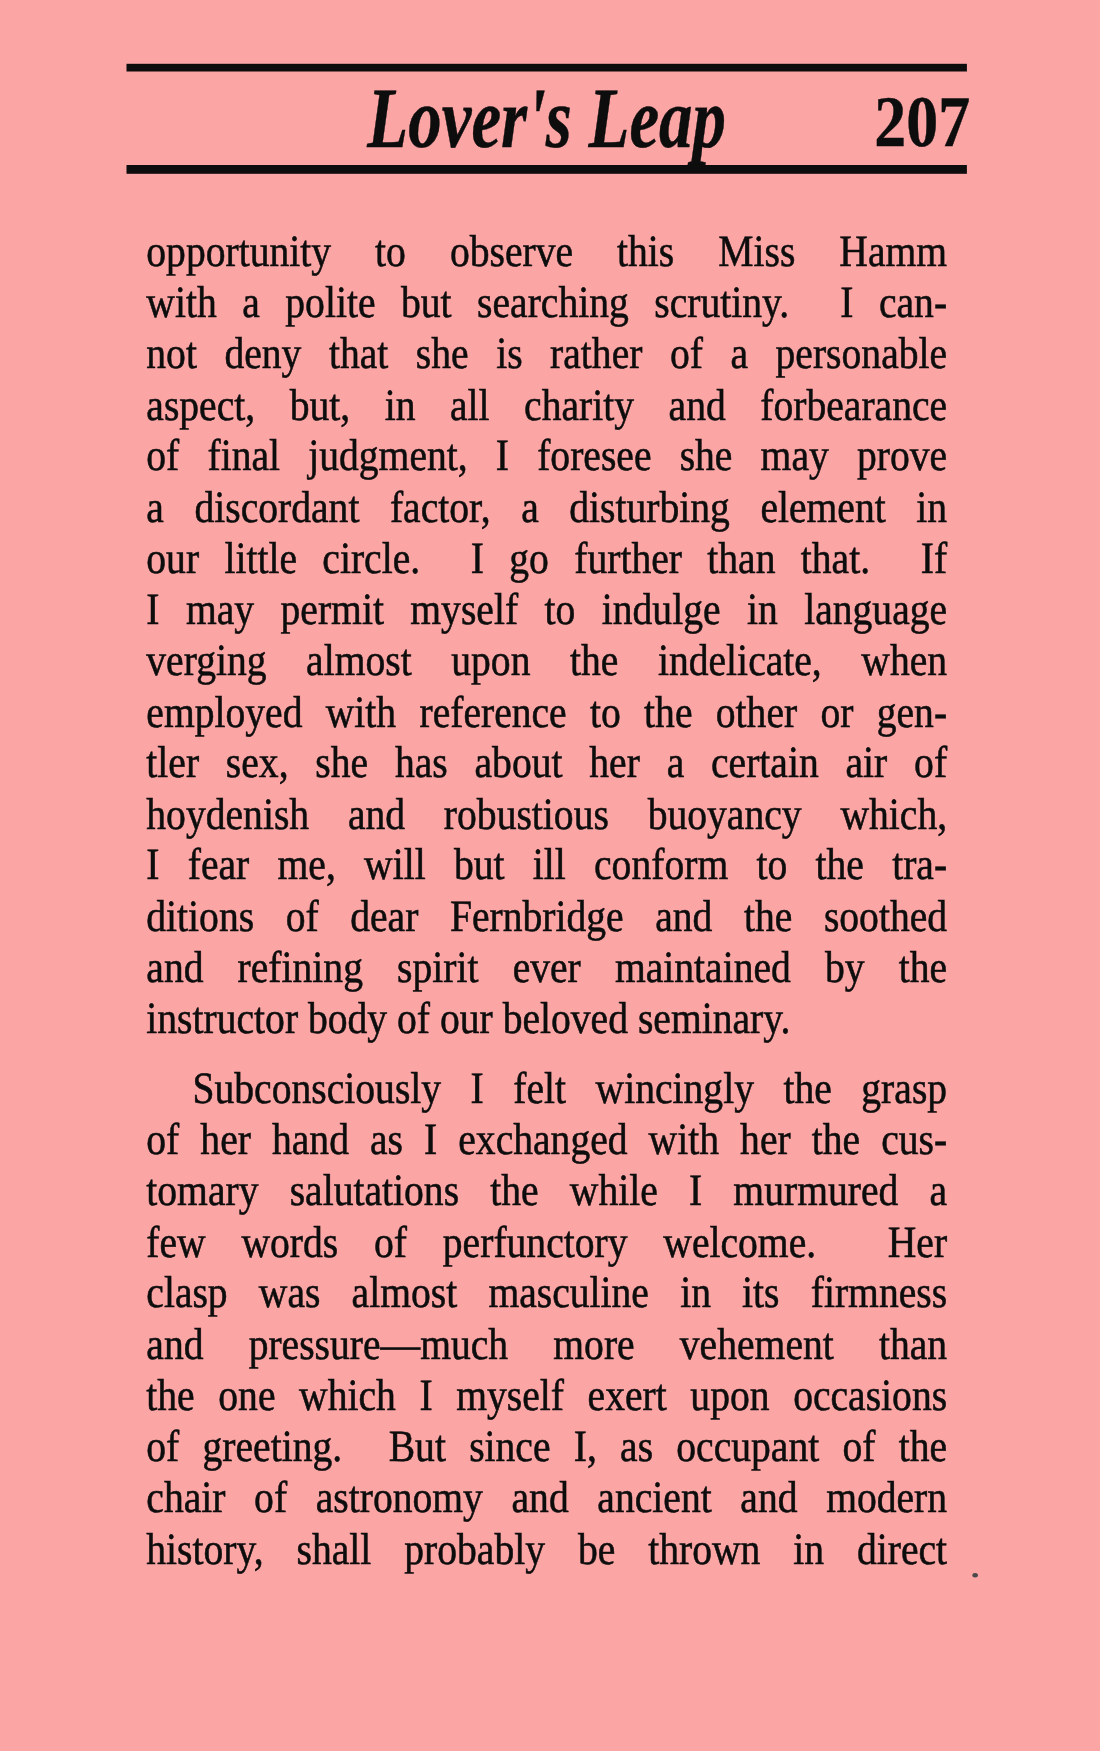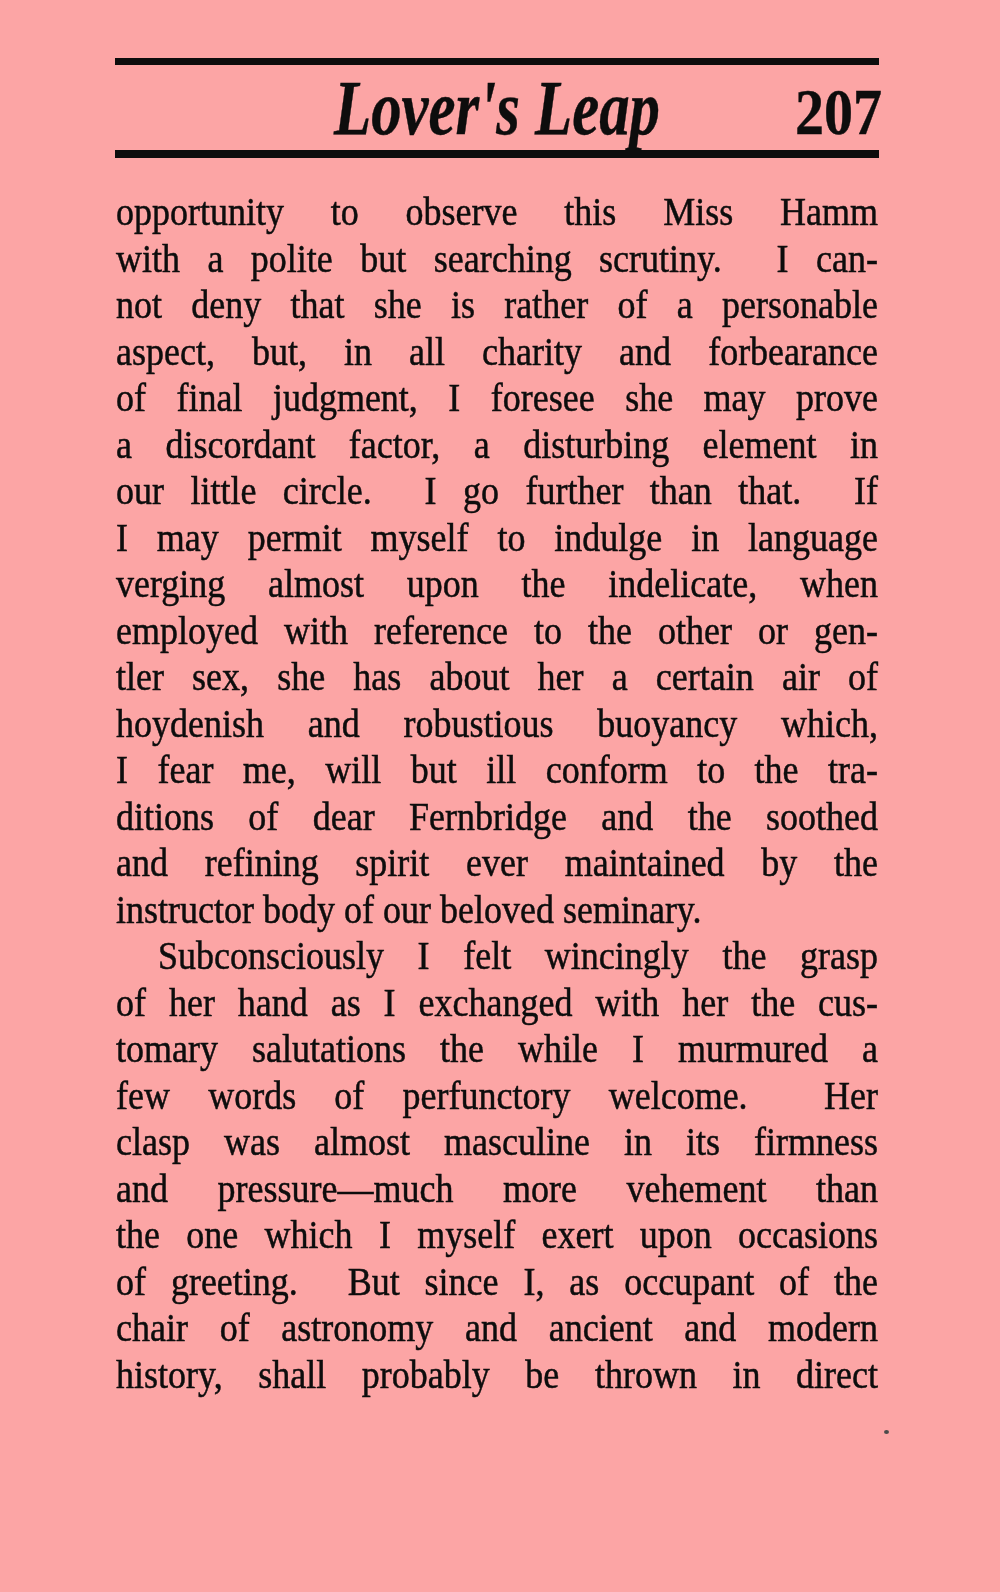--- a/index.html
+++ b/index.html
@@ -54,21 +54,21 @@
     transform: scaleX(0.88);
     transform-origin: right center;
     -webkit-text-stroke: 0.4px #0d0d0d;
   }
   .page-body {
     position: absolute;
     left: 116px;
     top: 188px;
     width: 762px;
   }
-  .paragraph { margin: 0; padding: 0; }
+  .paragraph { margin: 17px; padding: 0; }
   .line {
     font-size: 36px;
     line-height: 46.5px;
     height: 46.5px;
     text-align: justify;
     text-align-last: justify;
     transform: scaleY(1.13);
     transform-origin: center;
     -webkit-text-stroke: 0.45px #0d0d0d;
   }

